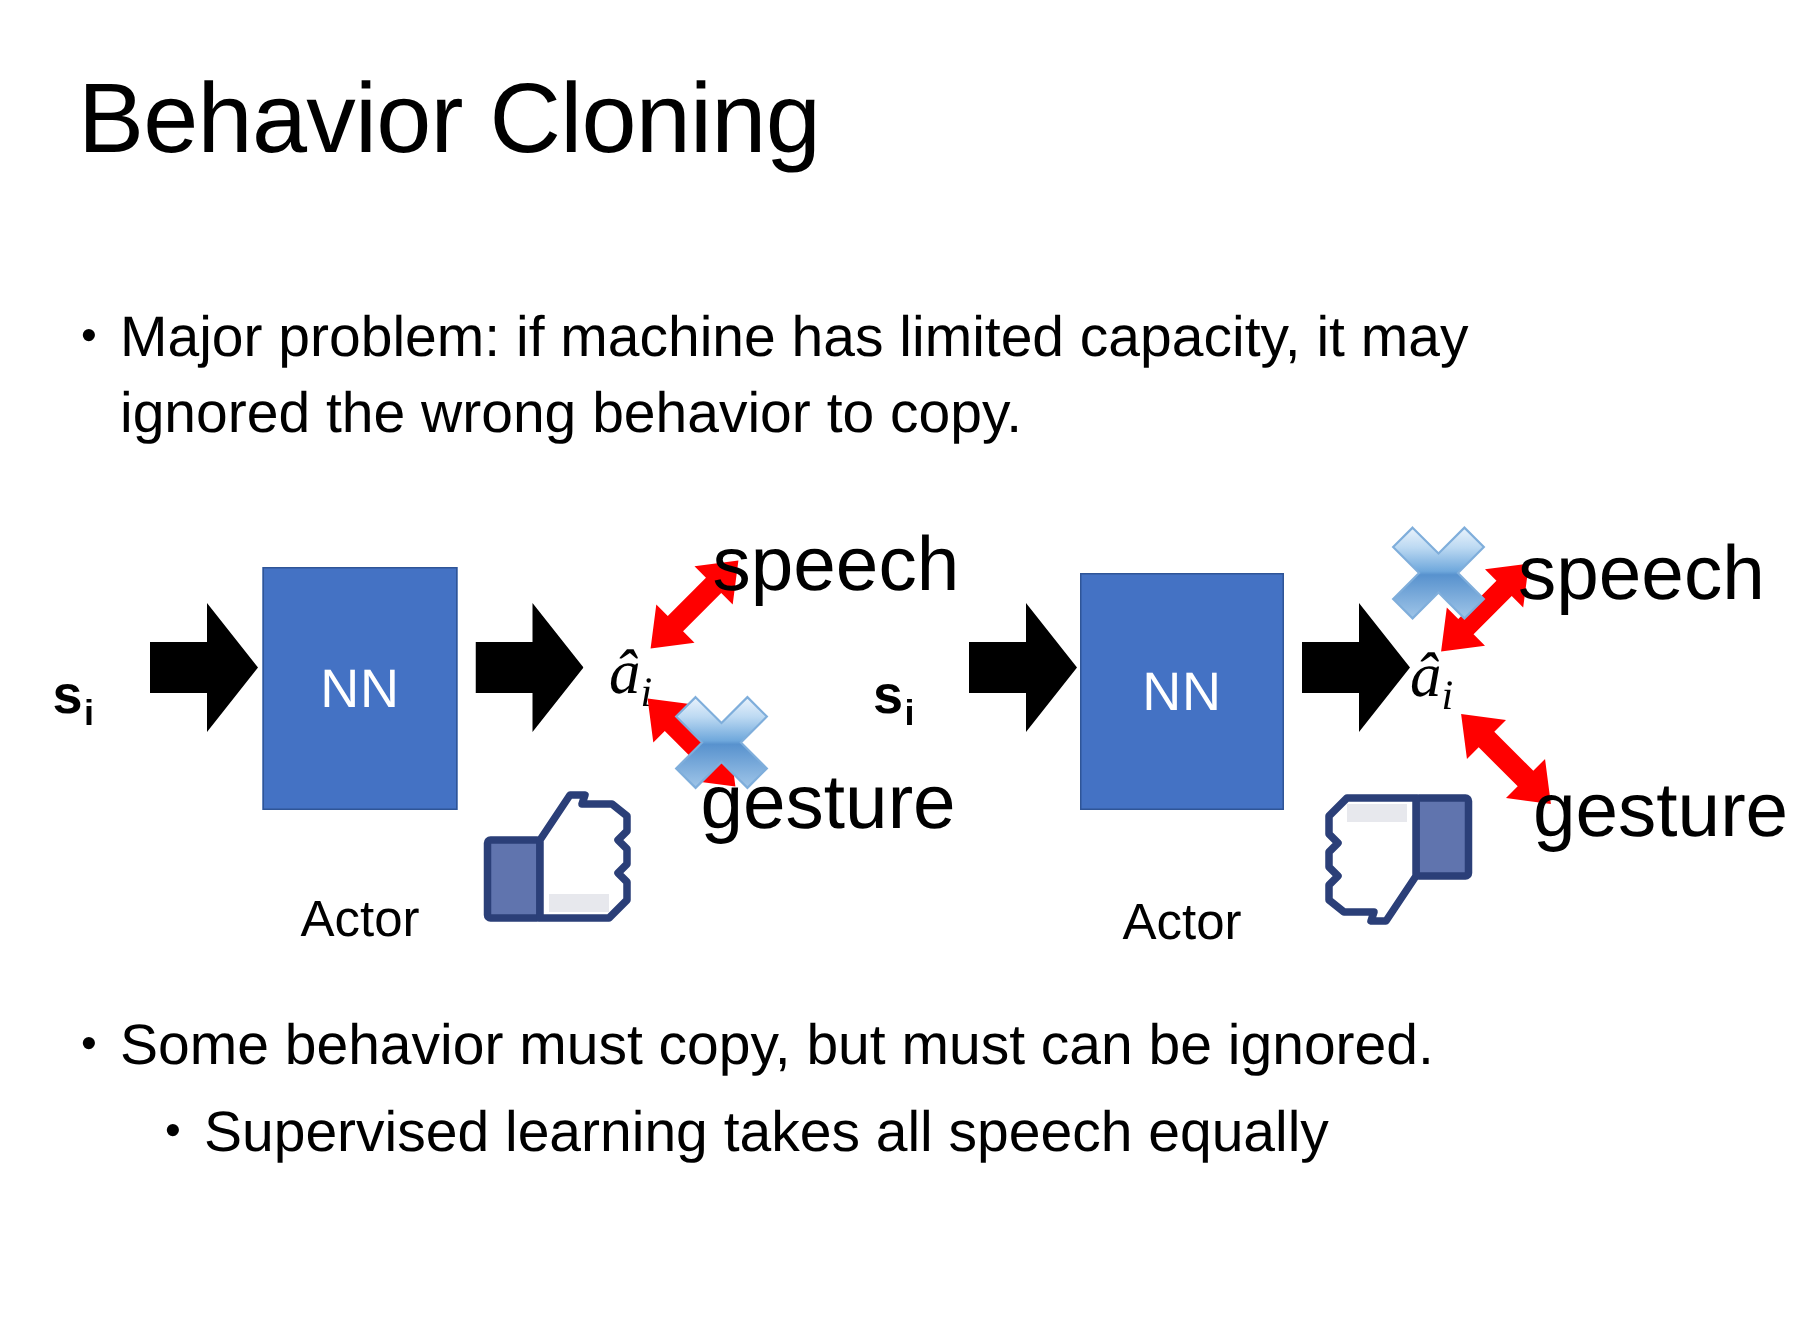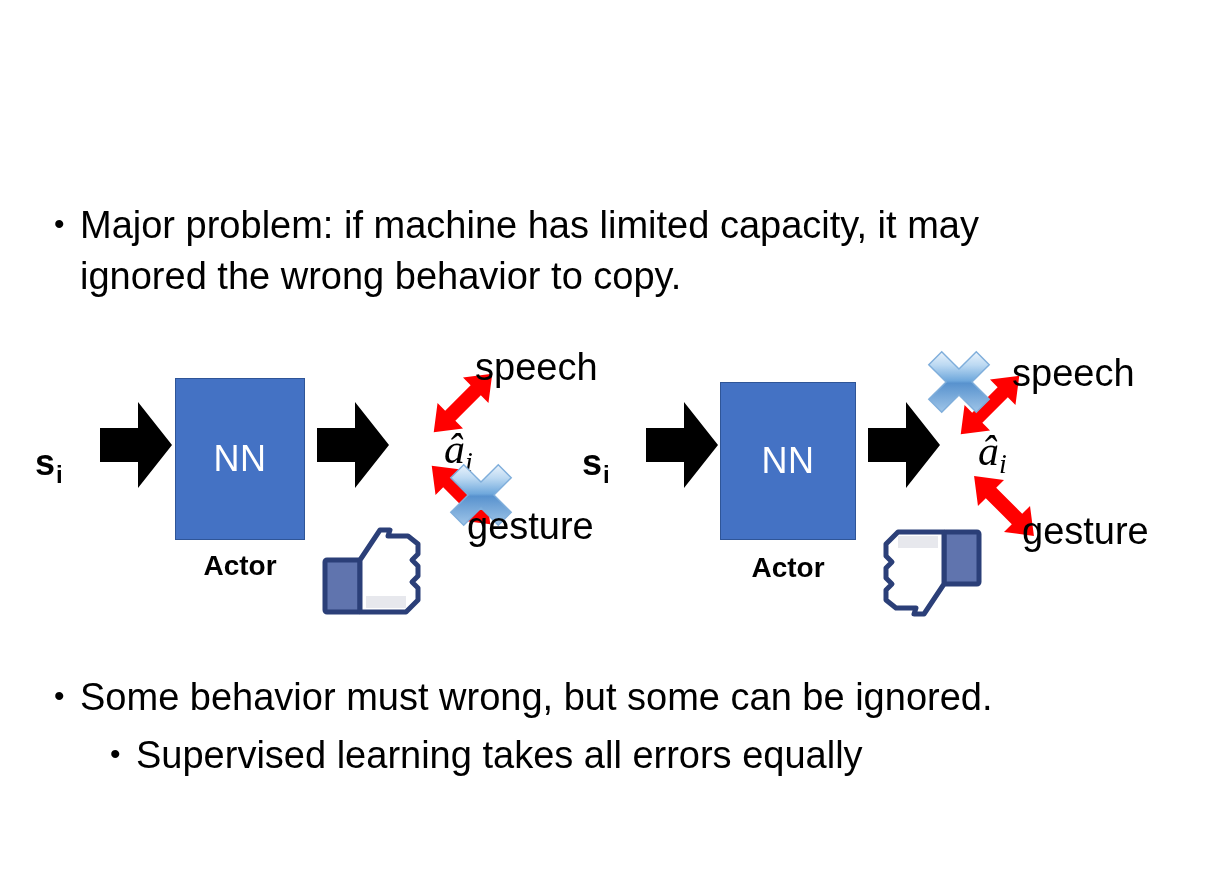--- a/index.html
+++ b/index.html
@@ -96,66 +96,67 @@
   }
   .nn-box-label {
     color: #ffffff;
     font-size: 36px;
     font-weight: 400;
     letter-spacing: 0.5px;
   }
 
   .actor-label {
     position: absolute;
-    font-size: 28px;
-    font-weight: 700;
+    font-size: 34px;
+    font-weight: 400;
     text-align: center;
+    margin-top: 44px;
   }
 
   
   .action-symbol {
     position: absolute;
     font-family: "Liberation Serif", serif;
     font-style: italic;
     font-size: 42px;
     line-height: 1;
     white-space: nowrap;
-    margin-left: 38px;
   }
   .action-symbol .sub {
     font-size: 28px;
     vertical-align: -0.3em;
   }
 
   
   .red-arrow { position: absolute; }
   .red-arrow svg { display: block; width: 100%; height: 100%; }
 
   
   .out-label {
     position: absolute;
-    font-size: 38px;
+    font-size: 51px;
     font-weight: 400;
     white-space: nowrap;
   }
 
   
   .cross-icon { position: absolute; }
   .cross-icon svg { display: block; width: 100%; height: 100%; }
 
   
   .thumb-icon { position: absolute; }
   .thumb-icon svg { display: block; width: 100%; height: 100%; }
   .thumb-down svg { transform: scaleY(-1) scaleX(-1); }
 </style>
 </head>
 <body>
 
 <div id="slide">
 
+  <div id="slide-title">Behavior Cloning</div>
 
   <div id="bullet-top" class="bullet-block">
     <div class="bullet-row">
       <span class="bullet-dot">•</span>
       <span class="bullet-text">Major problem: if machine has limited capacity, it may ignored the wrong behavior to copy.</span>
     </div>
   </div>
 
   <div id="diagram-left" class="diagram">
 
@@ -300,24 +301,24 @@
         <path d="M40,34 L40,86 L86,86 L98,74 L98,62 L92,56 L98,50 L98,40 L92,34 L98,28
                  L98,18 L88,10 L68,10 L70,4 L60,4 L48,22 L40,34 Z" fill="#FFFFFF" stroke="#2B3F78" stroke-width="5" stroke-linejoin="round"></path>
         <path d="M46,70 L86,70 L86,82 L46,82 Z" fill="#E4E6EB" opacity="0.9"></path>
       </svg>
     </div>
   </div>
 
   <div id="bullet-bottom-1" class="bullet-block">
     <div class="bullet-row">
       <span class="bullet-dot">•</span>
-      <span class="bullet-text">Some behavior must wrong, but some can be ignored.</span>
+      <span class="bullet-text">Some behavior must copy, but must can be ignored.</span>
     </div>
   </div>
 
   <div id="bullet-bottom-2" class="bullet-block">
     <div class="bullet-row">
       <span class="bullet-dot">•</span>
-      <span class="bullet-text">Supervised learning takes all errors equally</span>
+      <span class="bullet-text">Supervised learning takes all speech equally</span>
     </div>
   </div>
 
 </div>
 
 </body></html>

